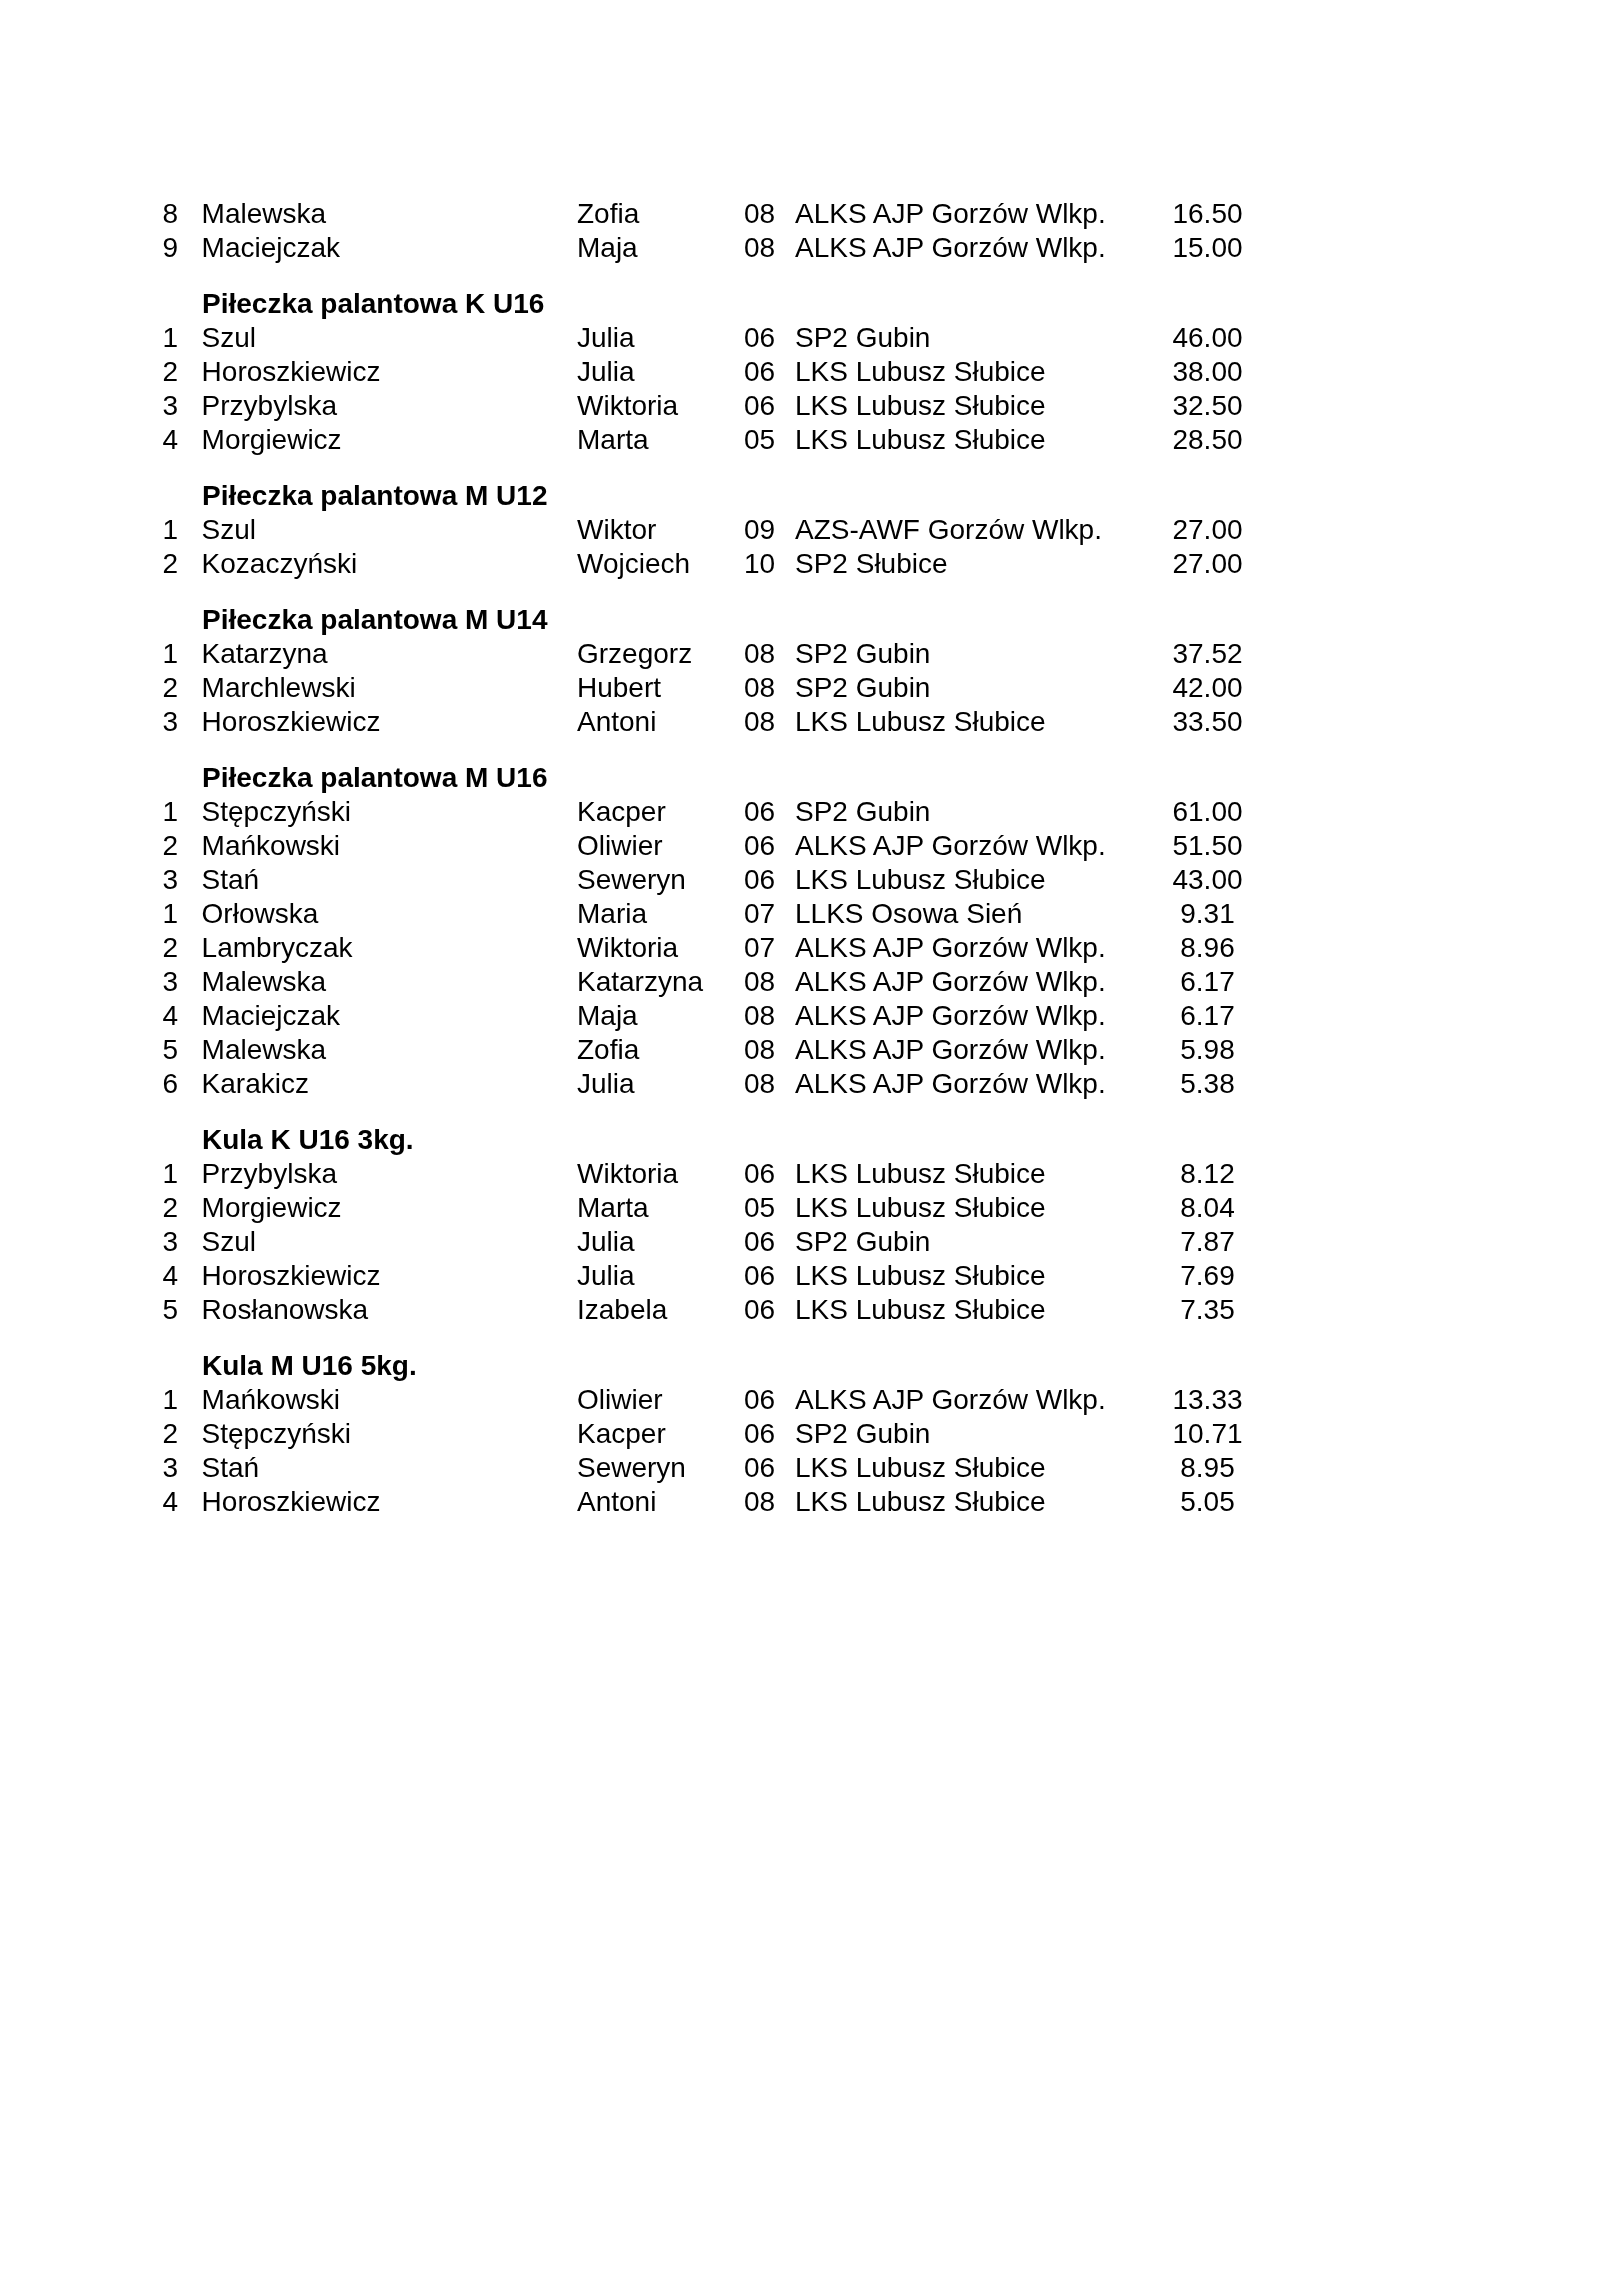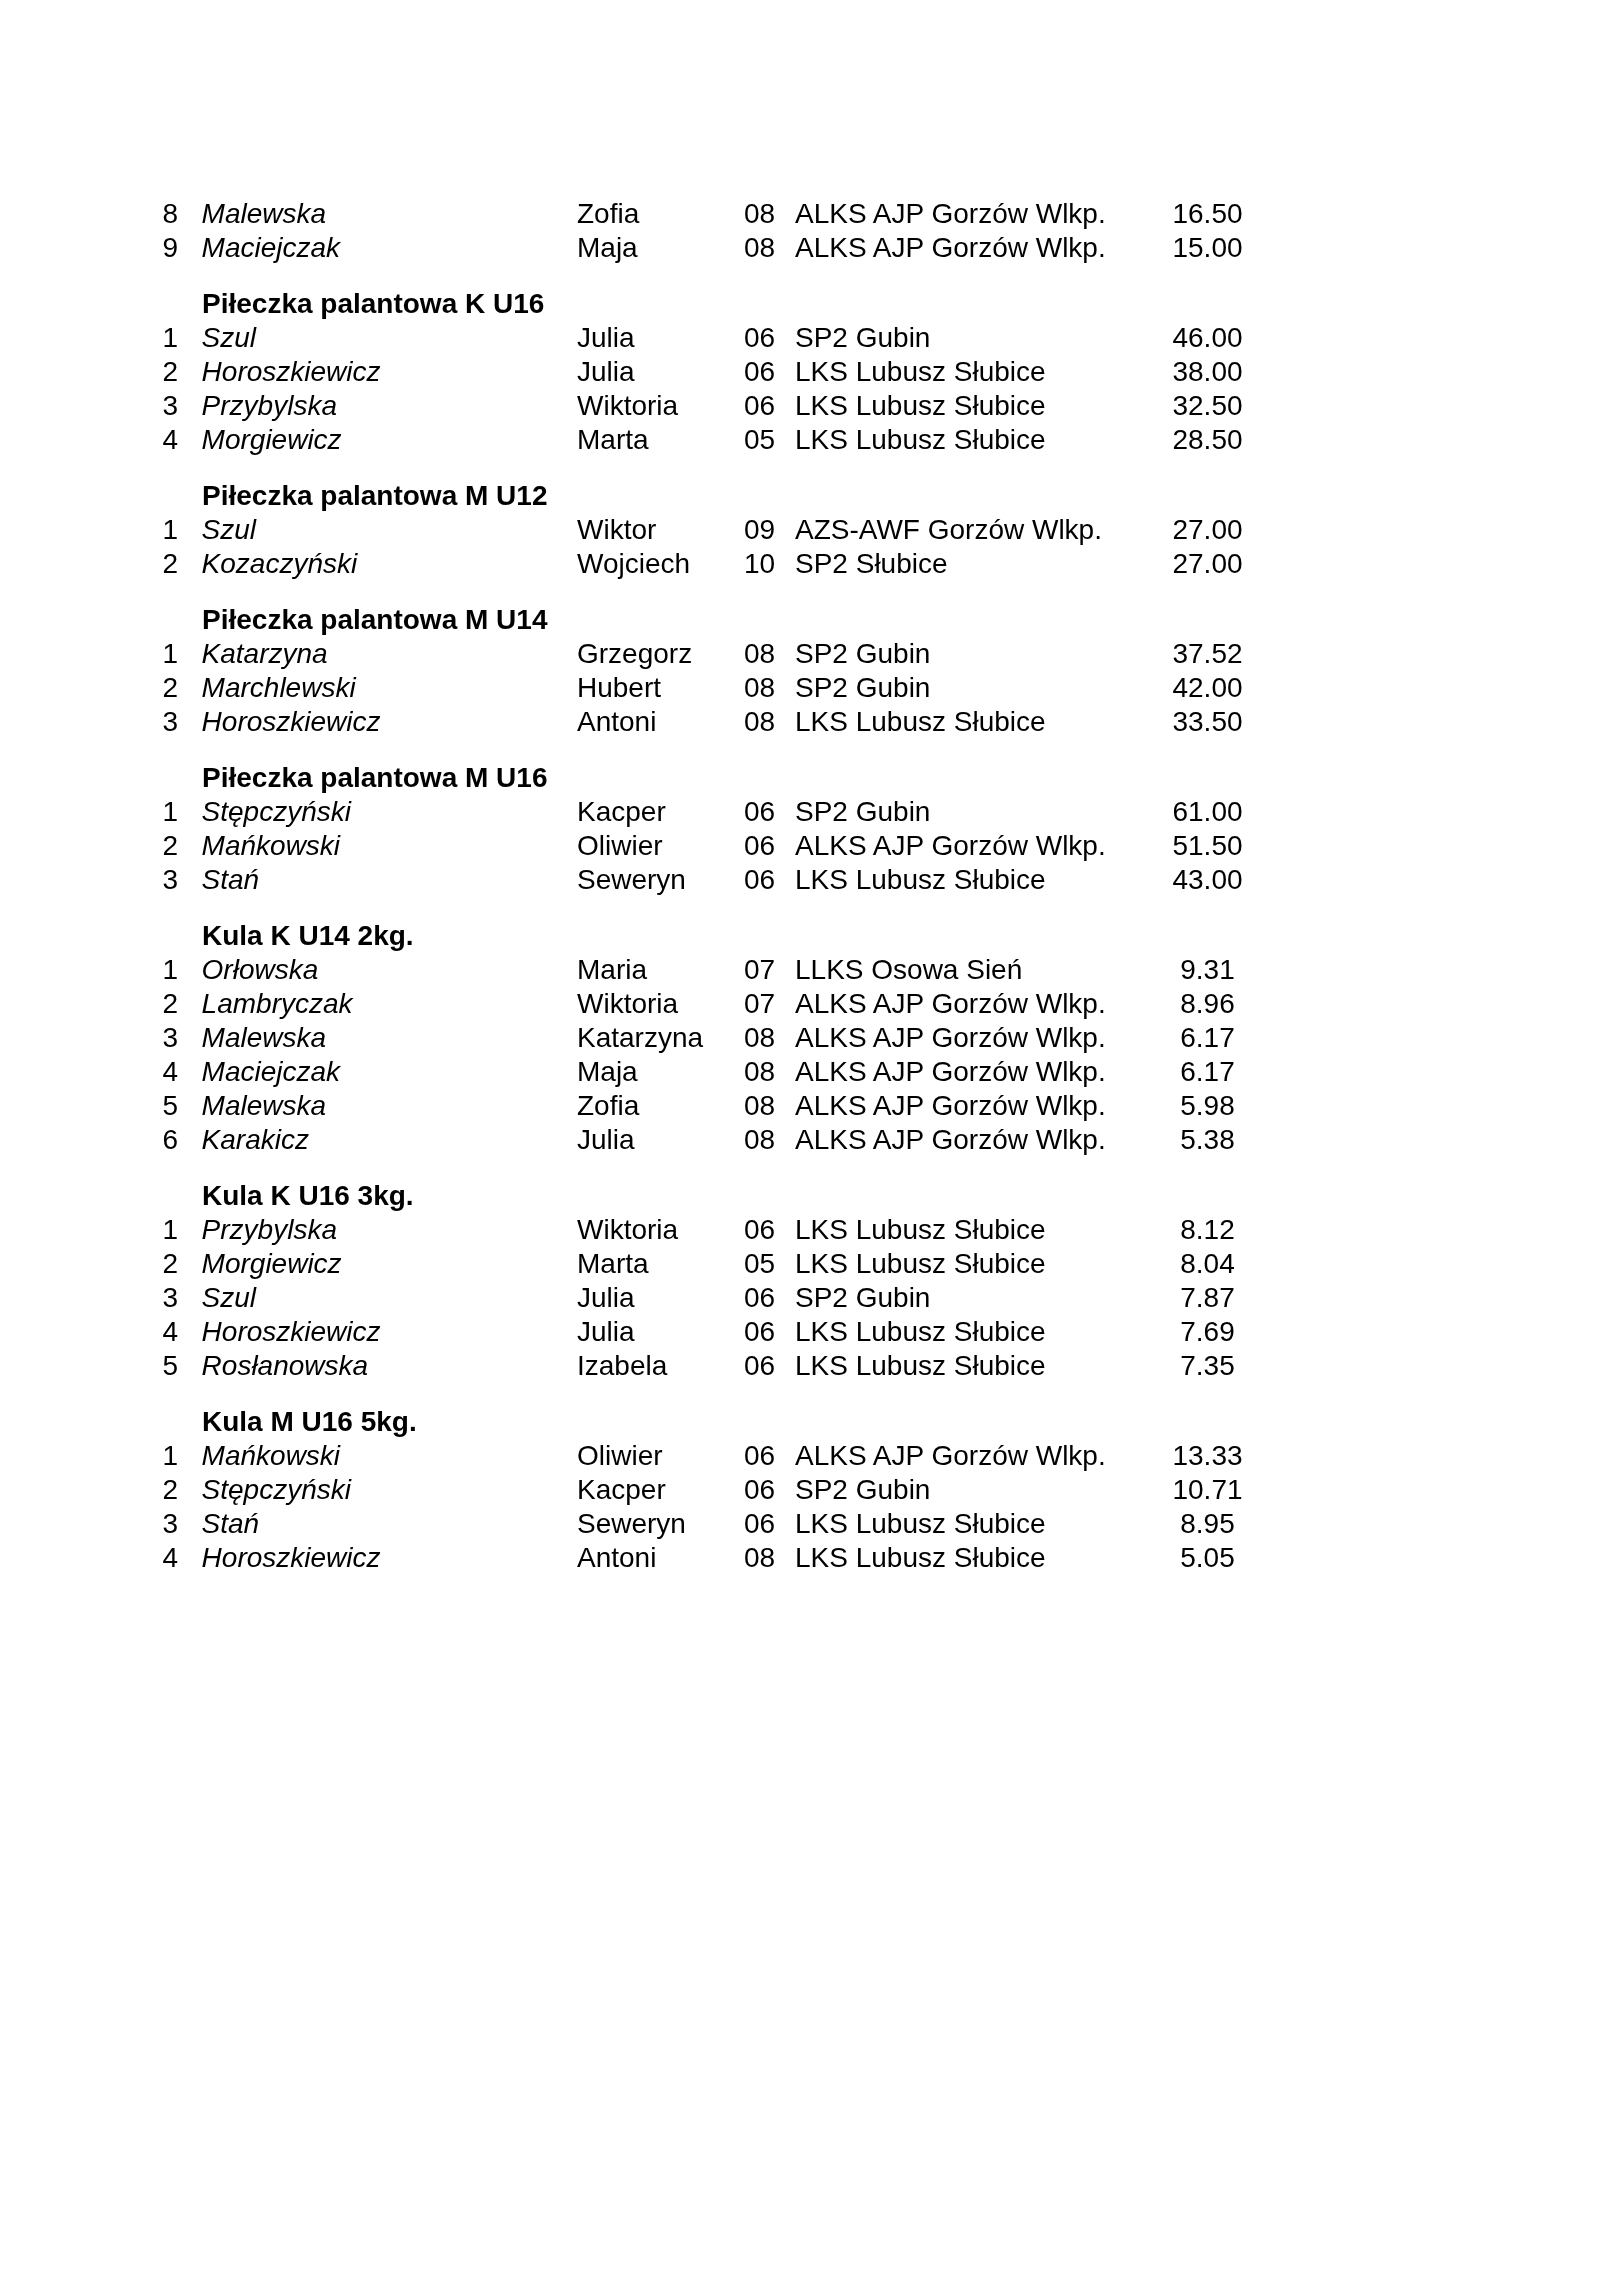--- a/index.html
+++ b/index.html
@@ -33,21 +33,21 @@
   }
   .row {
     display: grid;
     grid-template-columns: 178px 399px 167px 51px 317px 191px;
     height: 34px;
     line-height: 34px;
     white-space: nowrap;
   }
   .c { overflow: visible; }
   .rank { text-align: right; }
-  .lastname { padding-left: 23.6px; font-style: italic; }
+  .lastname { padding-left: 23.6px; }
   .result { text-align: center; }
 </style>
 </head>
 <body>
 
 <div class="page">
   <div class="content">
   <section class="section">
 
     <div class="rows">
@@ -193,21 +193,20 @@
     <span class="c lastname">Stań</span>
     <span class="c firstname">Seweryn</span>
     <span class="c year">06</span>
     <span class="c club">LKS Lubusz Słubice</span>
     <span class="c result">43.00</span>
   </div>
 </div>
   </section>
 
   <section class="section">
-    <div class="section-title">Kula K U14 2kg.</div>
     <div class="rows">
   <div class="row">
     <span class="c rank">1</span>
     <span class="c lastname">Orłowska</span>
     <span class="c firstname">Maria</span>
     <span class="c year">07</span>
     <span class="c club">LLKS Osowa Sień</span>
     <span class="c result">9.31</span>
   </div>
 

